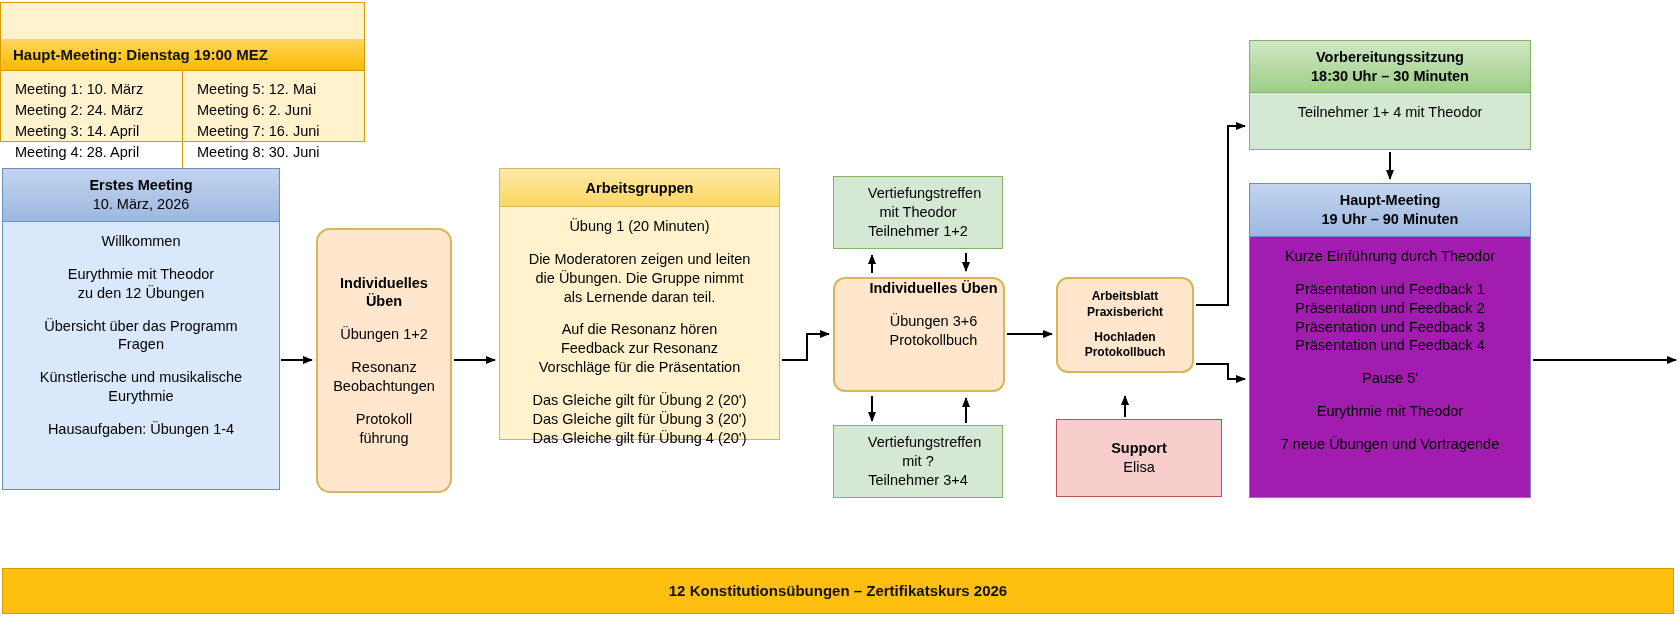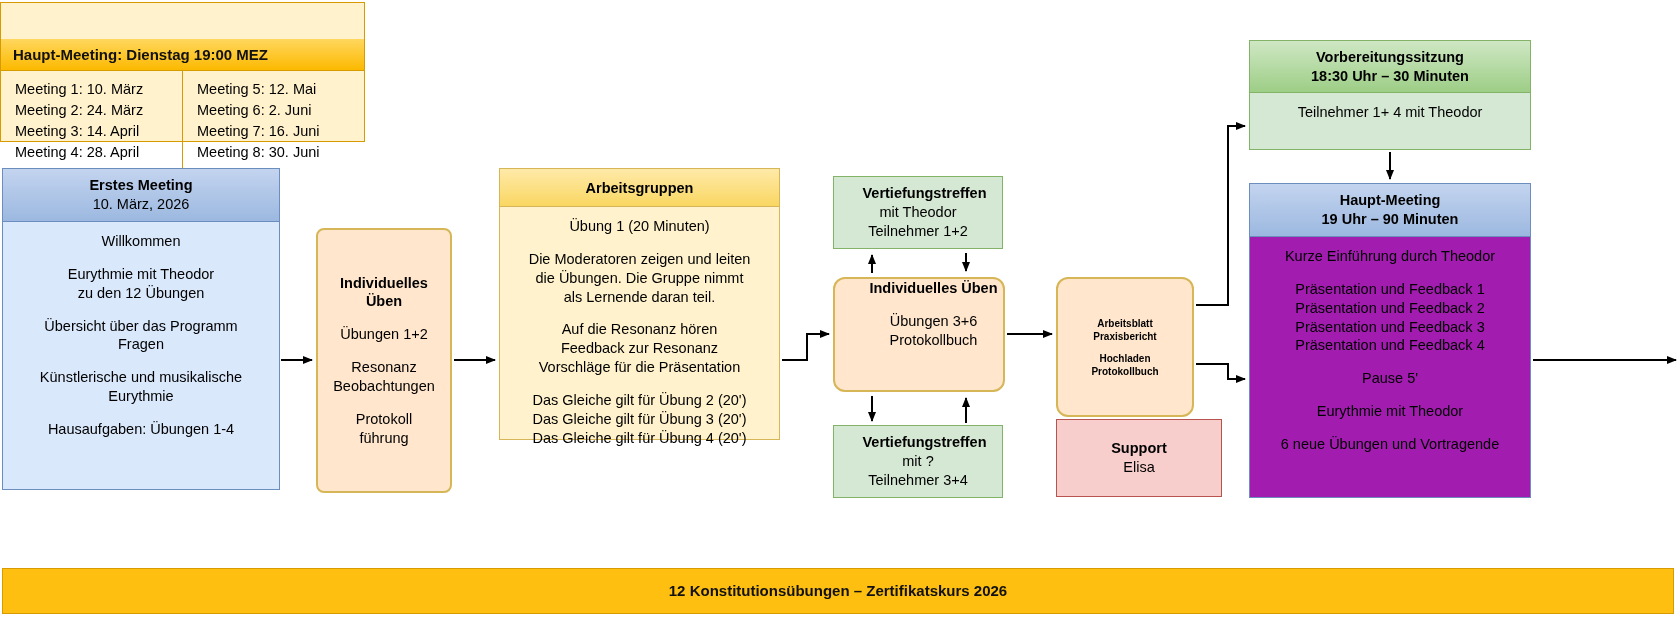--- a/index.html
+++ b/index.html
@@ -83,21 +83,21 @@
     border-bottom: 1px solid #6c8ebf;
     font-size: 14.5px;
     height: 53px;
   }
   #erstes-meeting .hdr .sub { font-weight: normal; }
 
   
   #individuelles-uben-1 {
     left: 316px; top: 228px; width: 136px; height: 265px;
     border: 2px solid #d6b656;
-    border-radius: 8px;
+    border-radius: 14px;
     background: #ffe6cc;
     font-size: 14.5px;
     display: flex;
     align-items: center;
     justify-content: center;
   }
 
   
   #arbeitsgruppen {
     left: 499px; top: 168px; width: 281px; height: 272px;
@@ -118,43 +118,43 @@
   .vertiefung {
     border: 1px solid #82b366;
     background: #d5e8d4;
     font-size: 14.5px;
     display: flex;
     align-items: center;
     justify-content: center;
   }
   #vertiefung-top { left: 833px; top: 176px; width: 170px; height: 73px; }
   #vertiefung-bottom { left: 833px; top: 425px; width: 170px; height: 73px; }
-  .vertiefung .t1 { font-weight: bold; margin-left: 13px; }
+  .vertiefung .t1 { font-weight: normal; margin-left: 13px; }
 
   
   #individuelles-uben-2 {
     left: 833px; top: 277px; width: 172px; height: 115px;
     border: 2px solid #d6b656;
     border-radius: 12px;
     background: #ffe6cc;
     font-size: 14.5px;
     display: flex;
     align-items: flex-start;
     justify-content: center;
     padding-left: 29px;
   }
   #individuelles-uben-2 .t1 { font-weight: bold; }
 
   
   #arbeitsblatt {
-    left: 1056px; top: 277px; width: 138px; height: 140px;
+    left: 1056px; top: 277px; width: 138px; height: 96px;
     border: 2px solid #d6b656;
     border-radius: 12px;
     background: #ffe6cc;
-    font-size: 10px;
+    font-size: 12px;
     font-weight: bold;
     display: flex;
     align-items: center;
     justify-content: center;
   }
 
   
   #support {
     left: 1056px; top: 419px; width: 166px; height: 78px;
     border: 1px solid #b85450;
@@ -391,21 +391,21 @@
       <div class="sp"></div>
       <div>Präsentation und Feedback 1</div>
       <div>Präsentation und Feedback 2</div>
       <div>Präsentation und Feedback 3</div>
       <div>Präsentation und Feedback 4</div>
       <div class="sp"></div>
       <div>Pause 5'</div>
       <div class="sp"></div>
       <div>Eurythmie mit Theodor</div>
       <div class="sp"></div>
-      <div>6 neue Übungen und Vortragende</div>
+      <div>7 neue Übungen und Vortragende</div>
     </div>
   </div>
 
   <div class="box" id="footer-banner">
     <span>12 Konstitutionsübungen – Zertifikatskurs 2026</span>
   </div>
 
 </div>
 
 </body></html>

